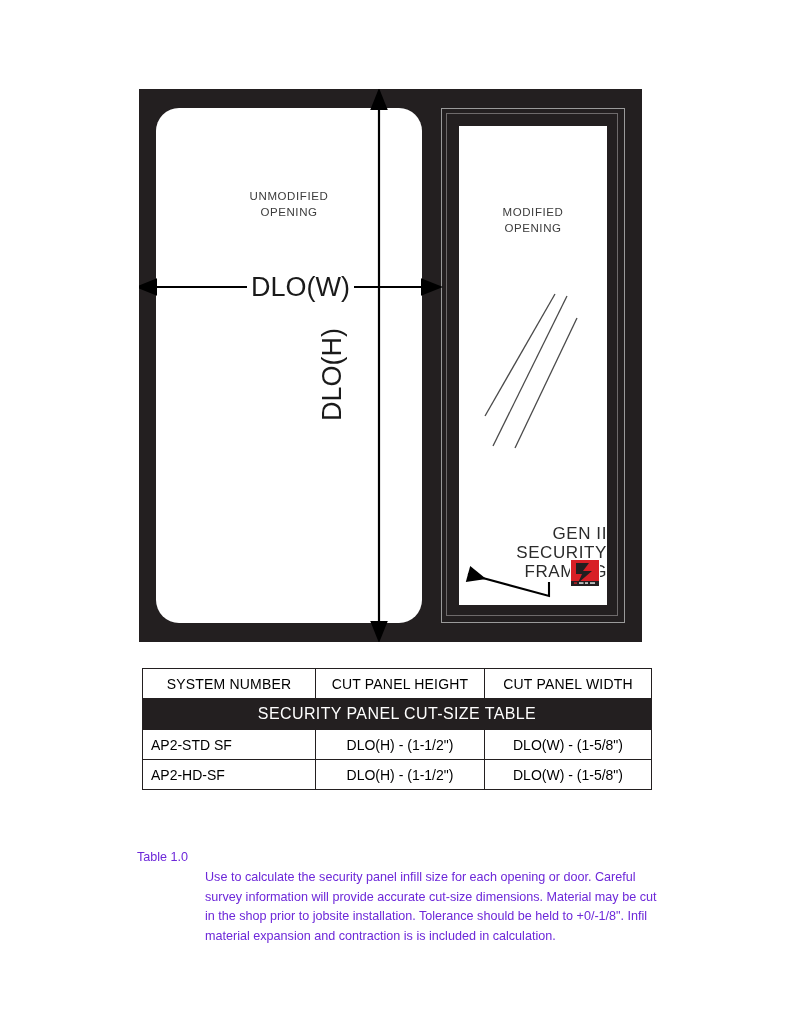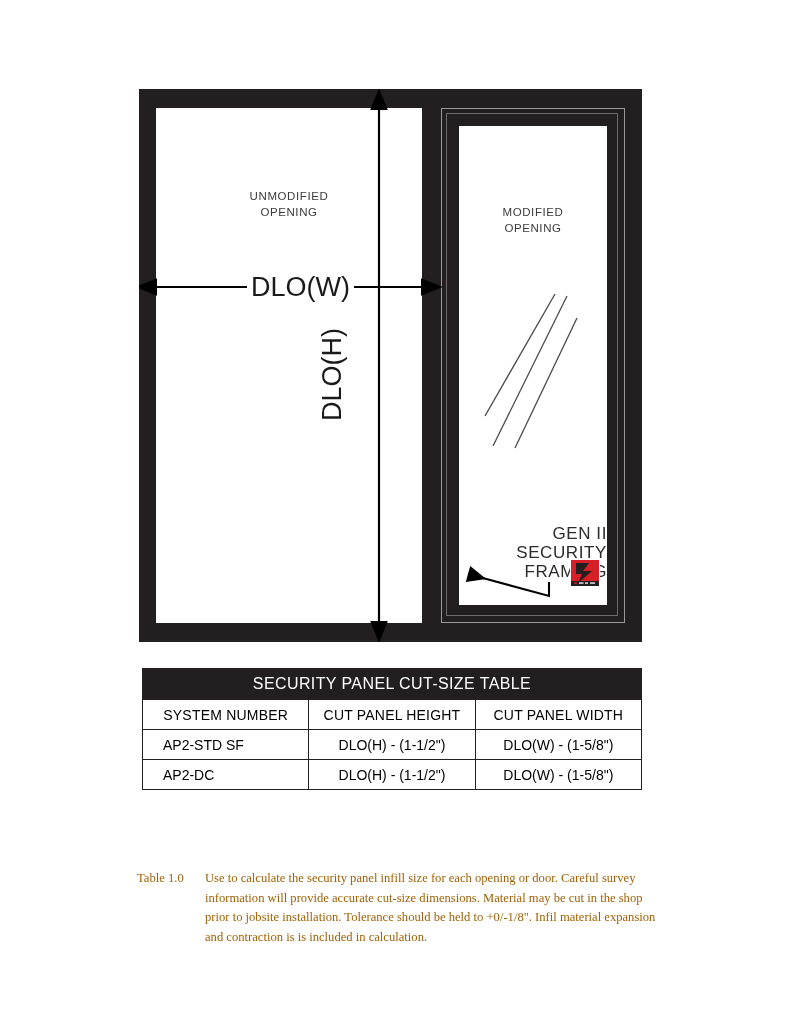--- a/index.html
+++ b/index.html
@@ -35,20 +35,21 @@
   }
 
   
   .opening-left {
     position: absolute;
     left: 17px;
     top: 19px;
     width: 266px;
     height: 515px;
     background: #ffffff;
+    border-radius: 23px;
   }
 
   
 
   
   .modified-assembly {
     position: absolute;
     left: 302px;
     top: 19px;
     width: 184px;
@@ -183,49 +184,50 @@
     color: #000000;
     font-size: 14px;
     font-weight: 400;
     letter-spacing: 0.2px;
     text-align: center;
     height: 27px;
   }
   .cell-sys {
     font-size: 14px;
     text-align: left;
-    padding-left: 20px;
+    padding-left: 8px;
     height: 27px;
     color: #000;
   }
   .cell-dim {
     font-size: 14px;
     text-align: center;
     height: 27px;
     color: #000;
   }
 
   
   #caption {
     position: absolute;
     left: 137px;
-    top: 869px;
+    top: 848px;
     width: 520px;
     font-size: 12.6px;
     line-height: 19.5px;
-    color: #a16207;
-    font-family: Liberation Serif, serif;
+    color: #6d28d9;
+    font-family: Liberation Sans, sans-serif;
   }
   #caption .cap-label {
     float: left;
     width: 68px;
   }
   #caption .cap-body {
     margin-left: 68px;
     display: block;
+    margin-top: 20px;
   }
 </style>
 </head>
 <body>
 
 <div id="diagram">
 
   <div class="outer-frame"></div>
 
   <div class="opening-left">
@@ -291,36 +293,36 @@
   </svg>
 
   <div class="dim-text" id="dlo-w-text">DLO(W)</div>
 
   <div class="dim-text" id="dlo-h-text">DLO(H)</div>
 </div>
 
 <table id="cut-table">
   <thead>
     <tr>
-      <th class="tbl-title" colspan="3">SECURITY PANEL CUT-SIZE TABLE</th>
-    </tr>
-    <tr>
       <th class="tbl-head" style="width:170px">SYSTEM NUMBER</th>
       <th class="tbl-head" style="width:166px">CUT PANEL HEIGHT</th>
       <th class="tbl-head" style="width:164px">CUT PANEL WIDTH</th>
+    </tr>
+    <tr>
+      <th class="tbl-title" colspan="3">SECURITY PANEL CUT-SIZE TABLE</th>
     </tr>
   </thead>
   <tbody>
     <tr>
       <td class="cell-sys">AP2-STD SF</td>
       <td class="cell-dim">DLO(H) - (1-1/2")</td>
       <td class="cell-dim">DLO(W) - (1-5/8")</td>
     </tr>
     <tr>
-      <td class="cell-sys">AP2-DC</td>
+      <td class="cell-sys">AP2-HD-SF</td>
       <td class="cell-dim">DLO(H) - (1-1/2")</td>
       <td class="cell-dim">DLO(W) - (1-5/8")</td>
     </tr>
   </tbody>
 </table>
 
 <div id="caption">
   <span class="cap-label">Table 1.0</span>
   <span class="cap-body">Use to calculate the security panel infill size for each opening or door. Careful survey information will provide accurate cut-size dimensions. Material may be cut in the shop prior to jobsite installation. Tolerance should be held to +0/-1/8". Infil material expansion and contraction is is included in calculation.</span>
 </div>

